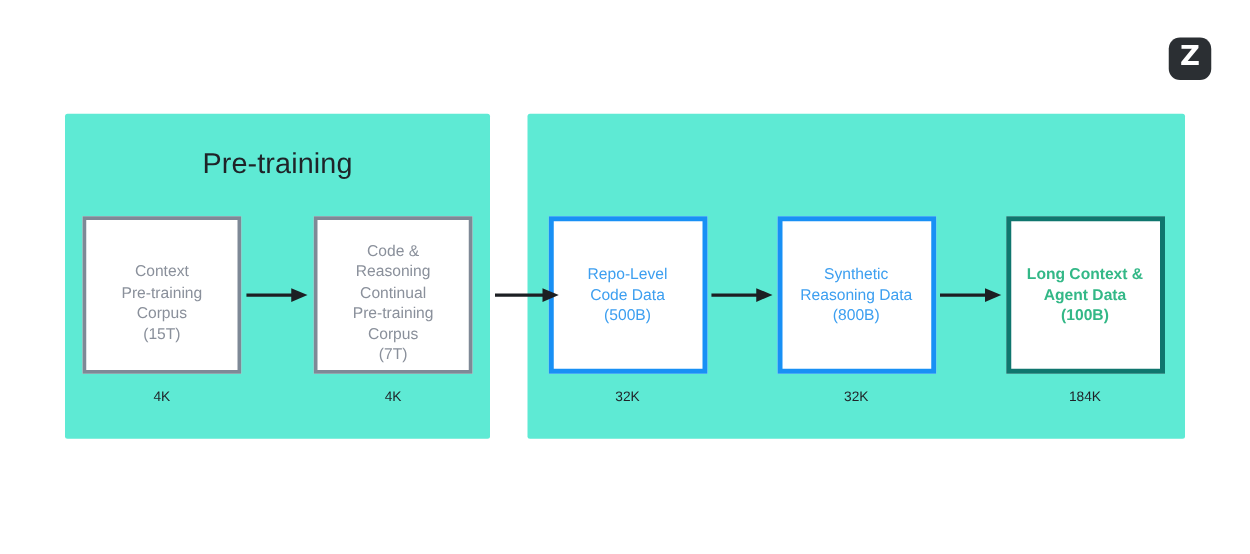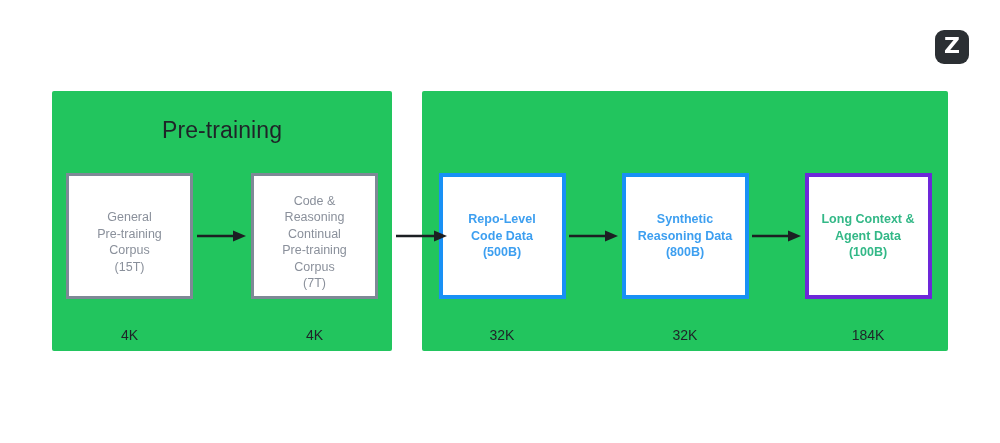--- a/index.html
+++ b/index.html
@@ -36,21 +36,21 @@
     font-family: "DejaVu Sans", sans-serif;
     letter-spacing: 0;
     transform: translateY(-1px);
   }
 
   
   .panel {
     position: absolute;
     top: 91px;
     height: 260px;
-    background: #22c55e;
+    background: #5eead4;
     border-radius: 2px;
   }
   #panel-pretraining { left: 52px;  width: 340px; }
   #panel-midtraining { left: 422px; width: 526px; }
 
   .panel-title {
     position: absolute;
     top: 26px;
     left: 0;
     right: 0;
@@ -85,36 +85,36 @@
     height: 126px;
     box-sizing: border-box;
     background: #ffffff;
     display: flex;
     align-items: center;
     justify-content: center;
     padding: 4px 6px;
   }
   .node-box.gray  { border: 3px solid #7e8996; }
   .node-box.blue  { border: 4px solid #1890f5; }
-  .node-box.green { border: 4px solid #6d28d9; }
+  .node-box.green { border: 4px solid #0f766e; }
 
   .node-label {
     font-size: 12.5px;
     line-height: 1.32;
     text-align: center;
     font-weight: 400;
     white-space: pre-line;
   }
   .node-box.gray  .node-label { color: #8a909b; margin-top: 12px; }
-  .node-box.blue  .node-label { color: #3d9ff0; font-weight: 700; }
+  .node-box.blue  .node-label { color: #3d9ff0; font-weight: 400; }
   .node-box.green .node-label { color: #33b887; font-weight: 700; }
 
   .node-context {
-    margin-top: 28px;
-    font-size: 14px;
+    margin-top: 13px;
+    font-size: 11px;
     color: #1f2328;
     font-weight: 400;
     text-align: right;
   }
 
   
   .arrow {
     width: 58px;
     height: 126px;
     display: flex;
@@ -145,21 +145,21 @@
   <span class="logo-glyph">Z</span>
 </div>
 
 <div class="panel" id="panel-pretraining">
   <div class="panel-title">Pre-training</div>
 
   <div class="stage-row">
 
     <div class="node">
       <div class="node-box gray">
-        <span class="node-label">General
+        <span class="node-label">Context
 Pre-training
 Corpus
 (15T)</span>
       </div>
       <div class="node-context">4K</div>
     </div>
 
     <div class="arrow">
       <svg width="50" height="14" viewBox="0 0 50 14" aria-hidden="true">
         <line x1="0" y1="7" x2="37" y2="7" stroke="#1c1f23" stroke-width="2.6"></line>

